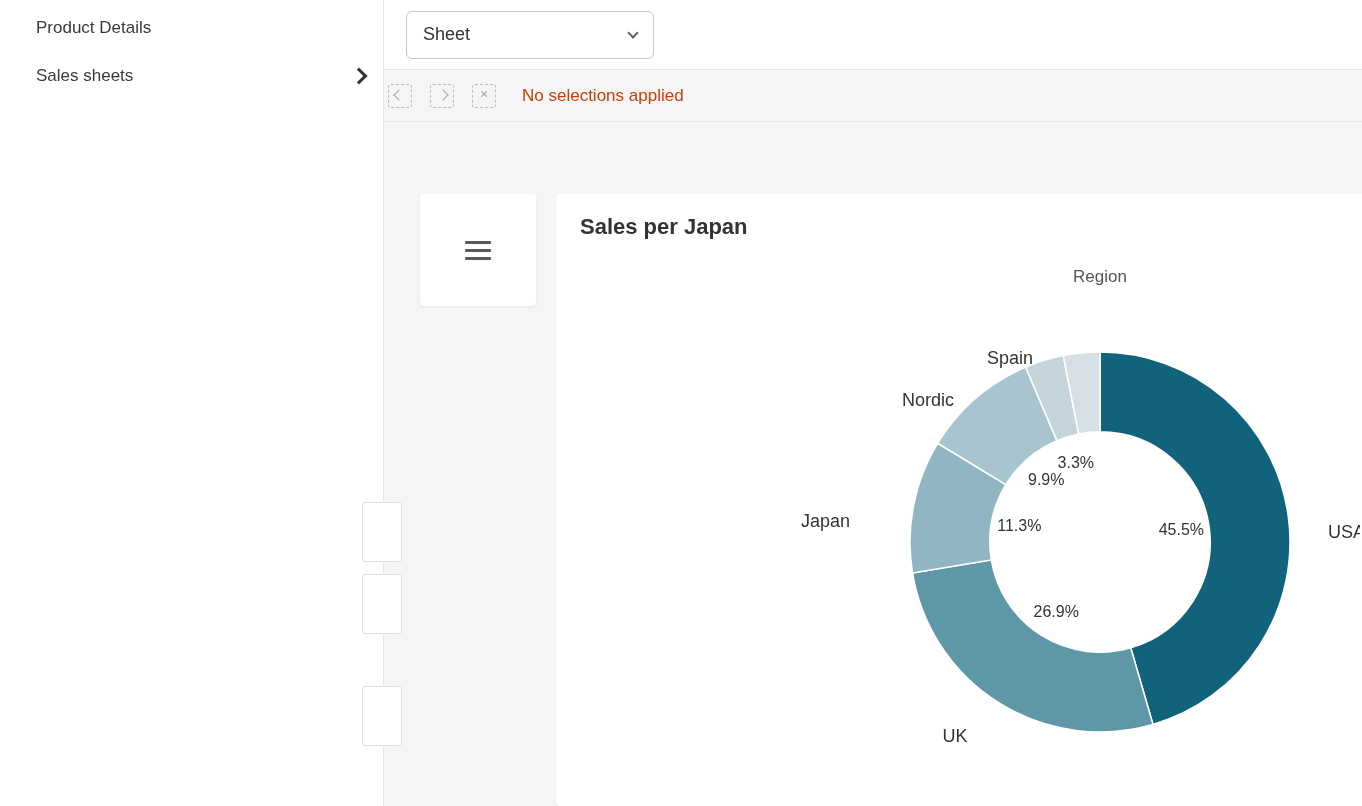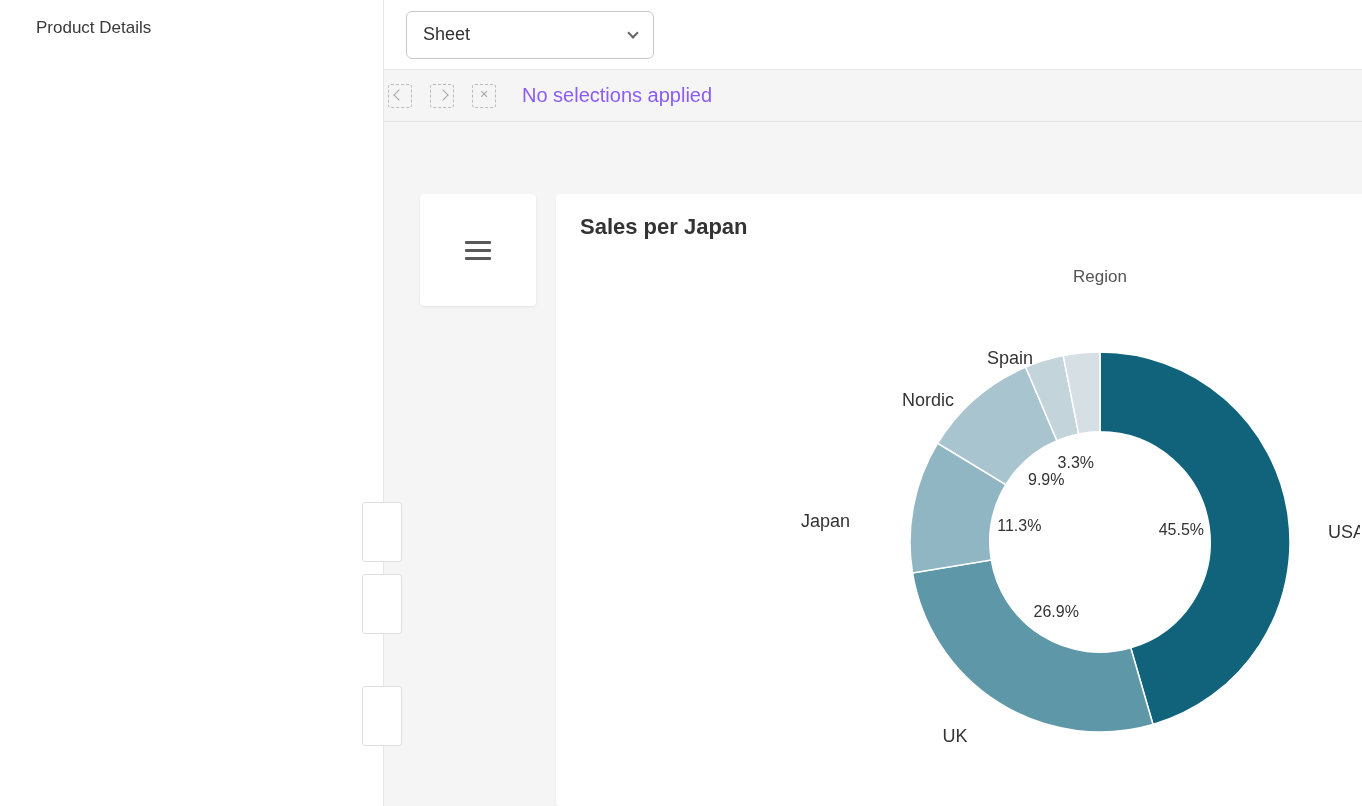--- a/index.html
+++ b/index.html
@@ -91,21 +91,21 @@
   .selicon.fwd::after {
     content:""; position:absolute; right:6px; top:6px;
     width:7px; height:7px;
     border-right:1.5px solid #999; border-top:1.5px solid #999;
     transform: rotate(45deg);
   }
   .selicon.clear::after {
     content:"✕"; position:absolute; left:0; right:0; top:3px;
     text-align:center; font-size:11px; color:#999;
   }
-  .sel-text { margin-left: 8px; font-size: 20px; color: #8b5cf6; }
+  .sel-text { margin-left: 8px; font-size: 17px; color: #c2410c; }
 
   
   .canvas {
     flex: 1;
     background: #f5f5f5;
     padding: 72px 0 0 36px;
     display: flex;
     align-items: flex-start;
     gap: 20px;
     position: relative;
@@ -144,20 +144,24 @@
   }
 </style>
 </head>
 <body>
 
 <div class="root">
 
   <div class="sidebar">
     <div class="sidebar-item">
       <span>Product Details</span>
+    </div>
+    <div class="sidebar-item">
+      <span>Sales sheets</span>
+      <span class="chev"></span>
     </div>
   </div>
 
   <div class="main">
     <div class="topbar">
       <div class="dropdown">
         <span>Sheet</span>
         <span class="dd-chev"></span>
       </div>
     </div>

